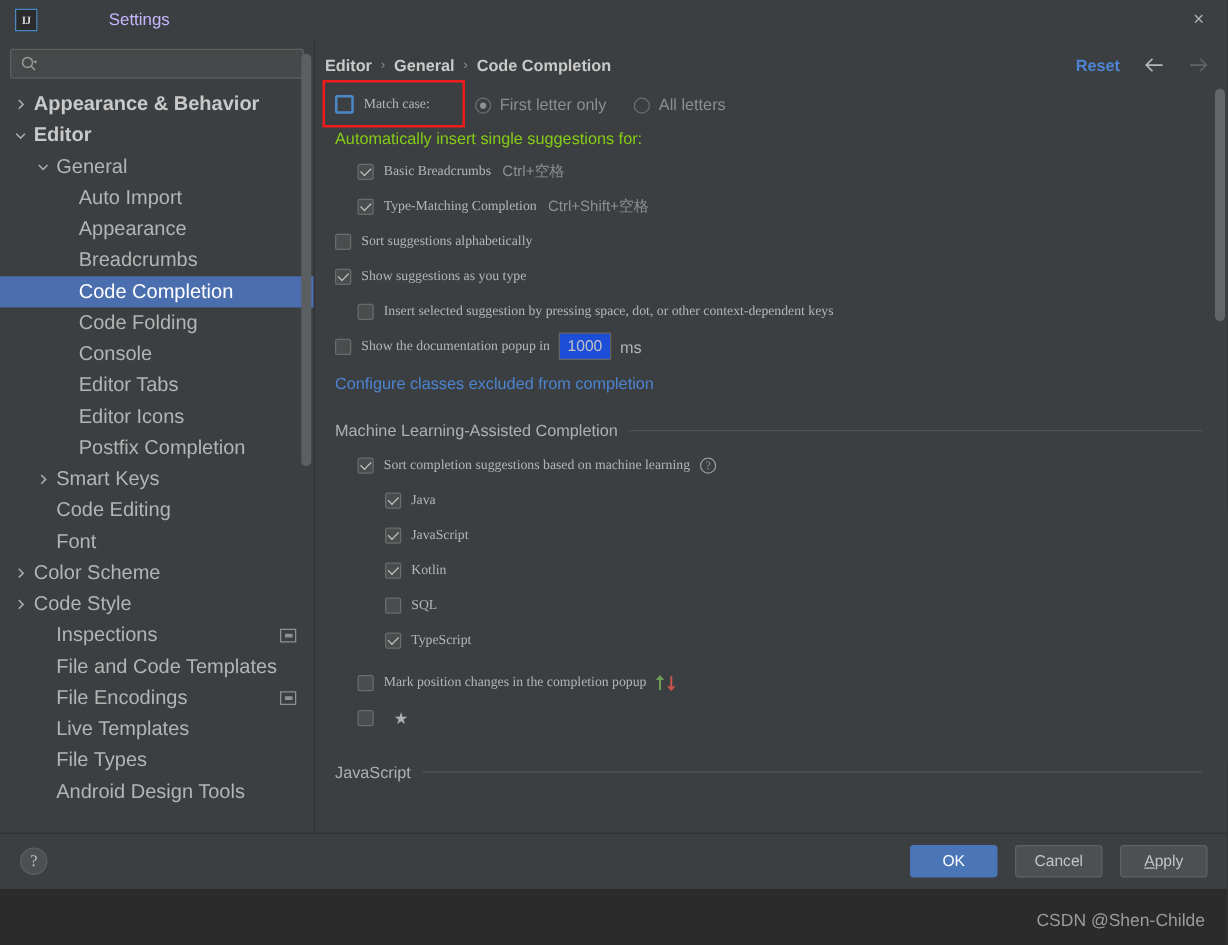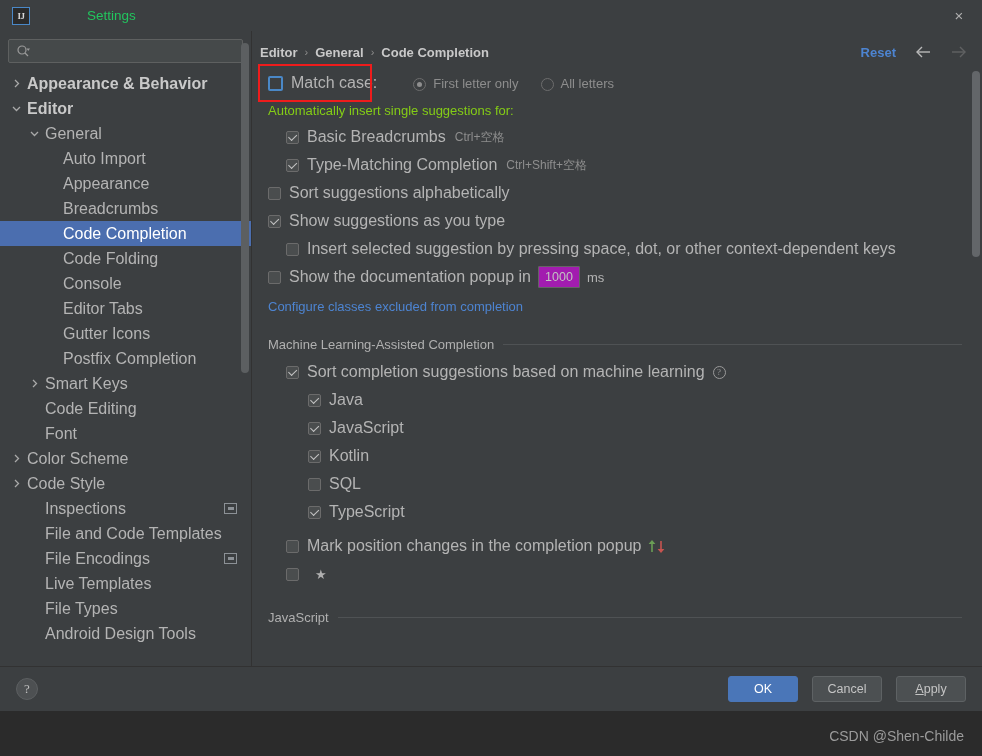--- a/index.html
+++ b/index.html
@@ -32,21 +32,21 @@
   }
   .ij-logo {
     width:18px; height:18px; margin-left:12px;
     border:1.5px solid #4a88c7;
     background:#2b2b2b;
     display:flex; align-items:center; justify-content:center;
     font-size:9px; font-weight:bold; color:#d8d8d8;
     letter-spacing:-0.5px; font-family:"Liberation Serif", serif;
   }
   .title-text {
-    margin-left:14px; font-size:13.5px; color:#22c55e;
+    margin-left:14px; font-size:13.5px; color:#c4b5fd;
   }
   .close-btn {
     position:absolute; right:0; top:0;
     width:46px; height:31px;
     display:flex; align-items:center; justify-content:center;
     color:#b0b0b0; font-size:15px;
     cursor:pointer;
   }
 
   
@@ -156,41 +156,41 @@
     border-left:1.6px solid #c3c3c3;
     border-bottom:1.6px solid #c3c3c3;
     transform:rotate(-45deg) translate(0.5px,-1px);
   }
   .cb.focus {
     border:2px solid #4a88c7;
     background:#3c3f41;
     width:15px; height:15px; flex:0 0 15px;
     border-radius:2px;
   }
-  .cb-label { color:#b4b4b4; font-size:16px; }
+  .cb-label { color:#b4b4b4; font-size:11px;font-family:Liberation Serif, serif; }
   .shortcut { margin-left:9px; color:#8e8e8e; font-size:12px; }
 
   
   .rb {
     width:13px; height:13px; flex:0 0 13px;
     border:1px solid #6d6d6d; border-radius:50%;
     margin-right:7px; display:flex; align-items:center; justify-content:center;
     cursor:pointer; background:#3c3f41;
   }
   .rb.selected::after {
     content:""; width:5px; height:5px; border-radius:50%;
     background:#8f8f8f; display:block;
   }
   .rb-label { color:#8d8d8d; font-size:13px; margin-right:22px; }
 
   .plain-label { color:#84cc16; font-size:13px; }
 
   .num-input {
     width:42px; height:22px; margin:0 7px;
-    background:#a21caf; border:1px solid #646464;
+    background:#1d4ed8; border:1px solid #646464;
     color:#c2c2c2; font-size:12.5px; text-align:center;
     border-radius:1px; outline:none;
     font-family:"Liberation Sans", sans-serif;
   }
   .unit { color:#b4b4b4; font-size:13px; }
 
   .link {
     color:#4d84d1; font-size:13px; cursor:pointer;
   }
 
@@ -335,21 +335,21 @@
           <div class="tree-row" style="padding-left: 46px;">
             <span class="tree-arrow"></span>
             <span class="tree-label" style="margin-left: 5px;">Console</span>
           </div>
           <div class="tree-row" style="padding-left: 46px;">
             <span class="tree-arrow"></span>
             <span class="tree-label" style="margin-left: 5px;">Editor Tabs</span>
           </div>
           <div class="tree-row" style="padding-left: 46px;">
             <span class="tree-arrow"></span>
-            <span class="tree-label" style="margin-left: 5px;">Gutter Icons</span>
+            <span class="tree-label" style="margin-left: 5px;">Editor Icons</span>
           </div>
           <div class="tree-row" style="padding-left: 46px;">
             <span class="tree-arrow"></span>
             <span class="tree-label" style="margin-left: 5px;">Postfix Completion</span>
           </div>
           <div class="tree-row" style="padding-left: 28px;">
             <span class="tree-arrow">
               <svg width="9" height="9" viewBox="0 0 9 9">
                 <polyline points="3,1 6.5,4.5 3,8" fill="none" stroke="#a9a9a9" stroke-width="1.3"></polyline>
               </svg>

